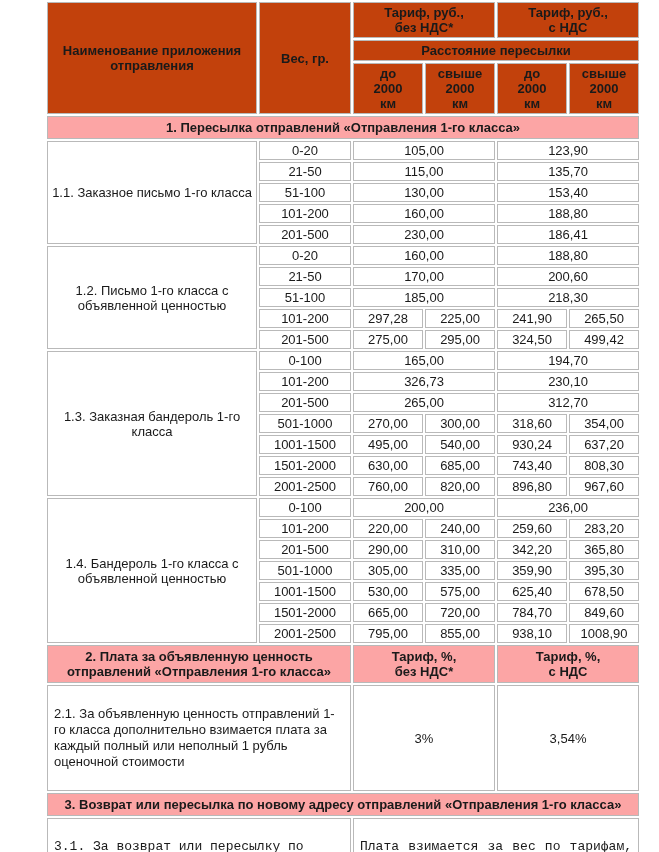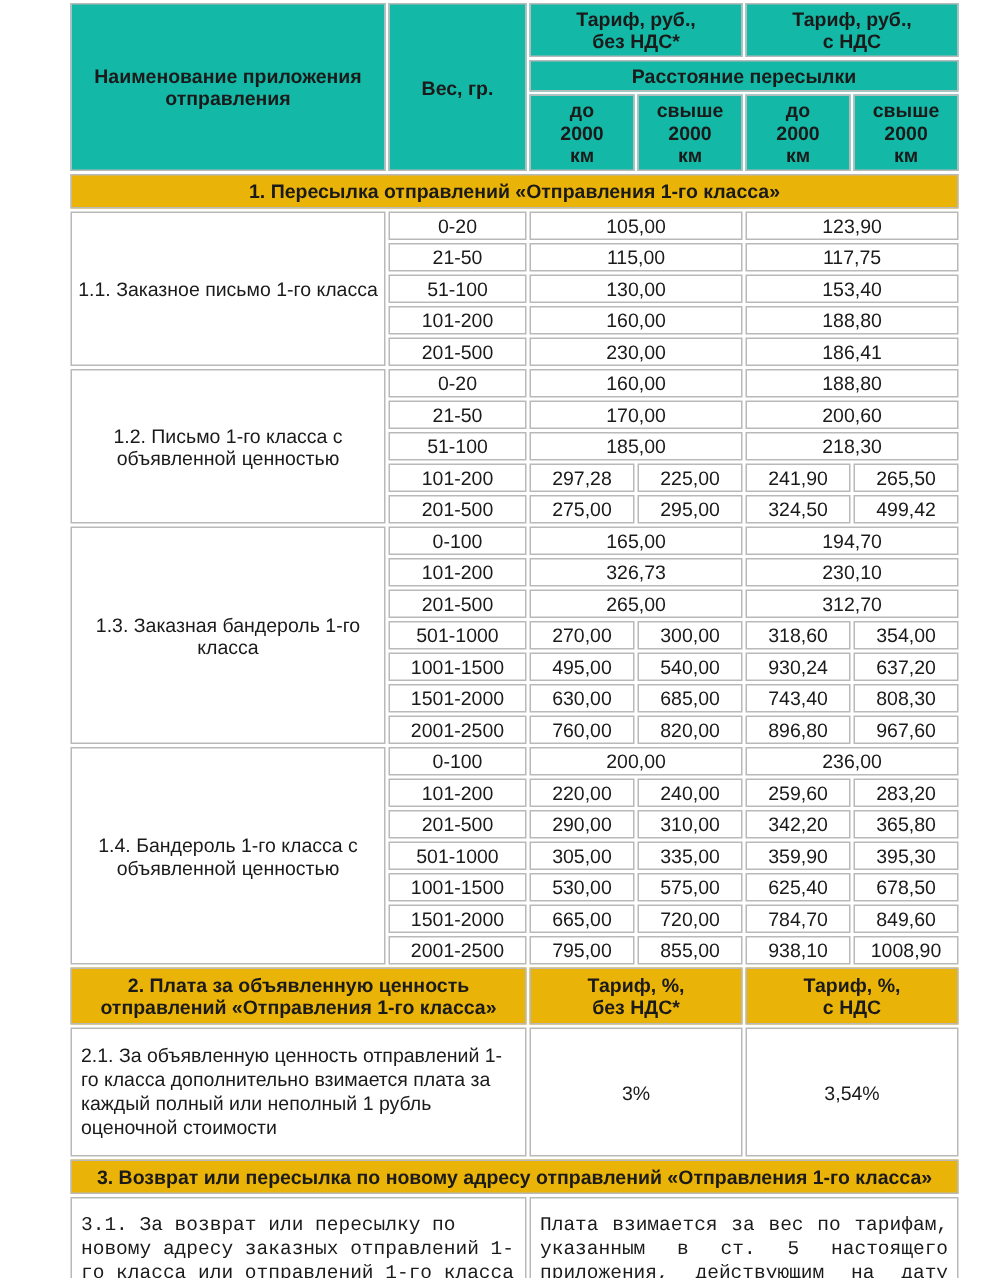--- a/index.html
+++ b/index.html
@@ -27,41 +27,41 @@
   th, td {
     border: 1px solid #b9b9b9;
     box-sizing: border-box;
     font-size: 13px;
     text-align: center;
     vertical-align: middle;
     padding: 1px 4px;
     overflow: hidden;
   }
   thead th {
-    background: #14b8a6;
+    background: #c2410c;
     font-weight: bold;
     line-height: 15px;
     padding: 2px 10px;
   }
   tbody td {
     background: #ffffff;
     line-height: 15px;
   }
   td.section-cell {
-    background: #eab308;
+    background: #fca5a5;
     font-weight: bold;
     line-height: 15px;
     padding: 3px 4px;
   }
   .pre { white-space: pre-line; }
   td.big-text {
     line-height: 16px;
     text-align: left;
     vertical-align: middle;
-    padding: 10px 6px;
+    padding: 20px 6px;
   }
   td.top { vertical-align: top; font-family: Liberation Mono, monospace; }
   td.justify { text-align: justify; }
 </style>
 </head>
 <body>
 
 <div class="page">
   <table class="tariff">
     <colgroup>
@@ -97,21 +97,21 @@
         </tr>
         <tr>
           <td rowspan="5">1.1. Заказное письмо 1-го класса</td>
           <td>0-20</td>
           <td colspan="2">105,00</td>
           <td colspan="2">123,90</td>
         </tr>
         <tr>
           <td>21-50</td>
           <td colspan="2">115,00</td>
-          <td colspan="2">117,75</td>
+          <td colspan="2">135,70</td>
         </tr>
         <tr>
           <td>51-100</td>
           <td colspan="2">130,00</td>
           <td colspan="2">153,40</td>
         </tr>
         <tr>
           <td>101-200</td>
           <td colspan="2">160,00</td>
           <td colspan="2">188,80</td>

